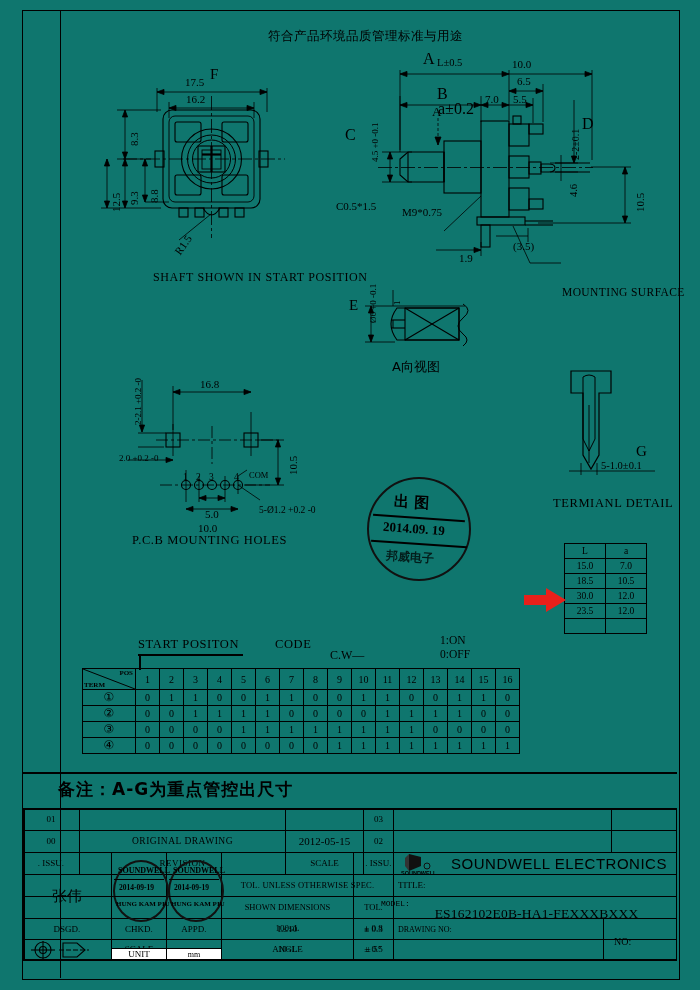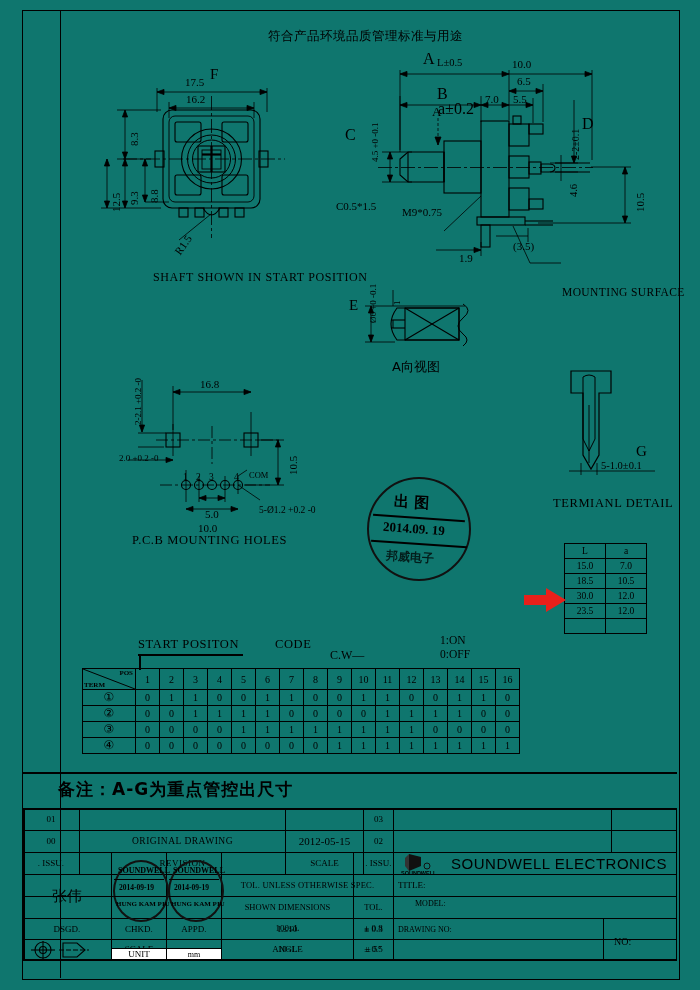--- a/index.html
+++ b/index.html
@@ -623,21 +623,22 @@
     <div class="tbc" style="left:420px;top:44px;width:232px;height:22px;font-size:15px;letter-spacing:.5px;font-family:'Liberation Sans',sans-serif;">SOUNDWELL ELECTRONICS</div>
     <svg class="abs" style="left:378px;top:44px;" width="40" height="22" viewBox="0 0 40 22">
       <path d="M8 2 l12 3 v9 l-12 5 z" fill="#111"></path>
       <path d="M8 2 l-4 4 v8 l4 5 z" fill="#333"></path>
       <circle cx="26" cy="14" r="3" fill="none" stroke="#111" stroke-width="1"></circle>
     </svg>
     <div class="t" style="left:378px;top:62px;font-size:5.5px;font-weight:bold;font-family:'Liberation Sans',sans-serif;">SOUNDWELL</div>
 
     <div class="tbc" style="left:375px;top:66px;width:44px;height:22px;justify-content:flex-start;">TITLE:</div>
 
-    <div class="tbc" style="left:392px;top:88px;width:44px;height:14px;justify-content:flex-start;font-size:8px;">MODEL:</div>
+    <div class="tbc" style="left:358px;top:88px;width:44px;height:14px;justify-content:flex-start;font-size:8px;font-family:Liberation Mono, monospace;">MODEL:</div>
+    <div class="tbc" style="left:375px;top:96px;width:277px;height:20px;font-size:13.5px;letter-spacing:.2px;">ES162102E0B-HA1-FEXXXBXXX</div>
 
     <div class="tbc" style="left:375px;top:112px;width:72px;height:18px;justify-content:flex-start;font-size:8px;">DRAWING NO:</div>
     <div class="tbc" style="left:585px;top:122px;width:60px;height:22px;justify-content:flex-start;font-size:10px;padding-left:6px;">NO:</div>
 
     <div style="position:absolute;left:90px;top:52px;width:56px;height:62px;">
       <div class="stamp-oval" style="left:0;top:0;width:52px;height:58px;"></div>
       <div class="ln hl" style="left:1px;top:19px;width:50px;height:1.2px;"></div>
       <div class="ln hl" style="left:1px;top:36px;width:50px;height:1.2px;"></div>
       <div class="t" style="left:5px;top:6px;font-size:8px;font-weight:bold;">SOUNDWELL</div>
       <div class="t" style="left:6px;top:23px;font-size:7.5px;font-weight:bold;">2014-09-19</div>

